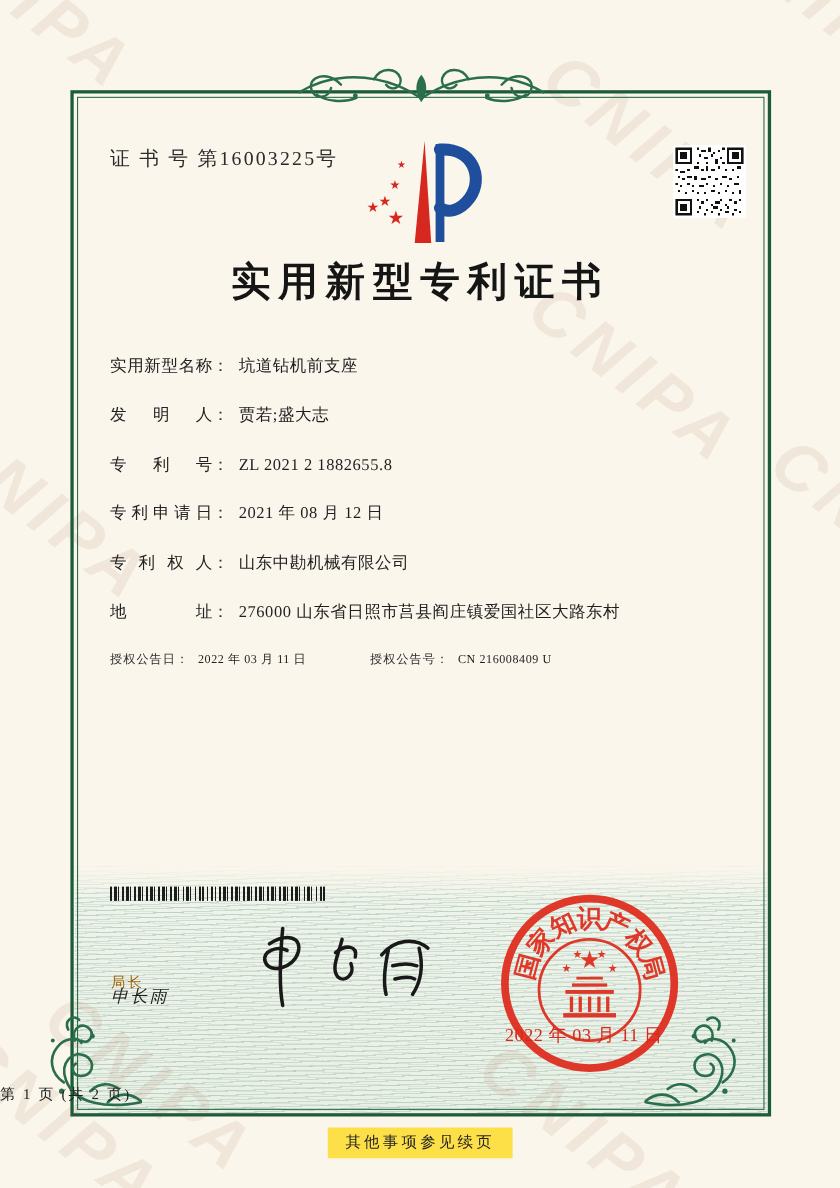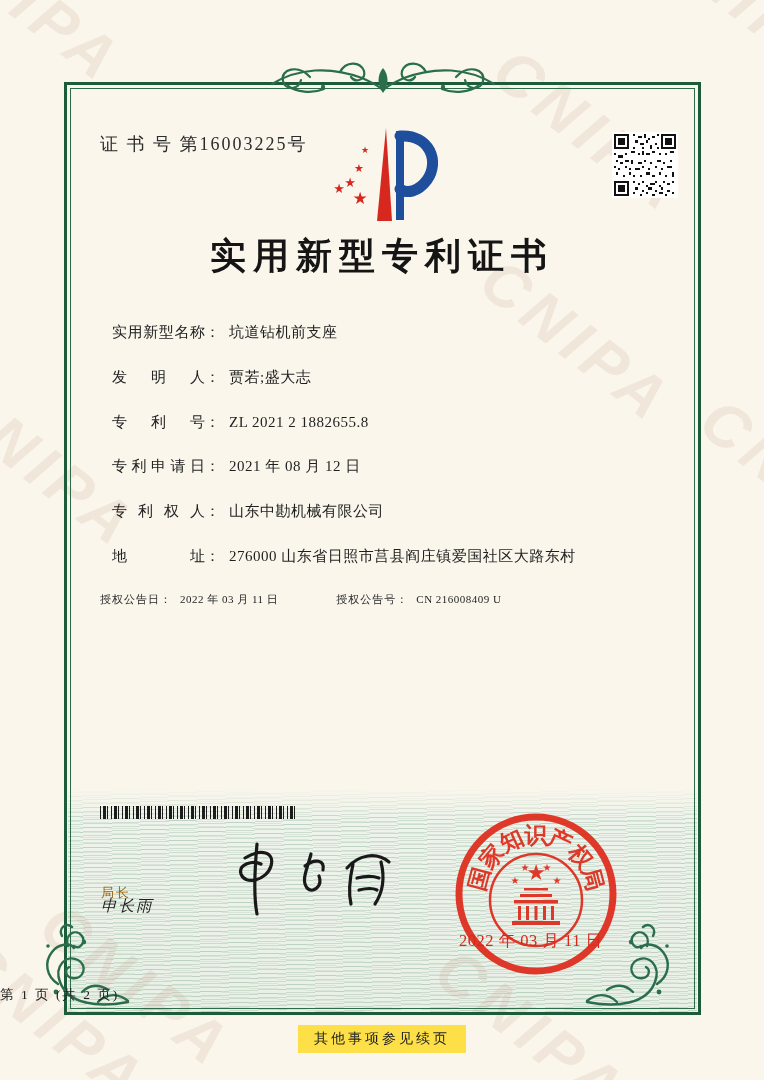--- a/index.html
+++ b/index.html
@@ -39,21 +39,21 @@
     position:absolute;left:100px;top:132px;font-size:18px;letter-spacing:2px;z-index:4;
   }
   .logo{position:absolute;left:325px;top:124px;width:125px;height:104px;z-index:4;}
   .qr{position:absolute;left:612px;top:132px;width:62px;height:62px;z-index:4;background:#fff;padding:2px;}
   .title{
     position:absolute;left:0;top:232px;width:764px;text-align:center;
     font-size:36px;font-weight:700;letter-spacing:7px;color:#151515;z-index:4;margin:0;
   }
   
   .fields{position:absolute;left:100px;top:323px;z-index:4;font-size:15px;}
-  .frow{height:44.8px;white-space:nowrap;margin-left:12px;}
+  .frow{height:44.8px;white-space:nowrap;}
   .f-label{display:inline-block;width:93px;text-align:justify;text-align-last:justify;color:#222;}
   .f-colon{display:inline-block;}
   .f-value{display:inline-block;margin-left:9px;letter-spacing:0.5px;color:#1f1f1f;}
   .grant-row{position:absolute;left:100px;top:592px;z-index:4;font-size:11px;white-space:nowrap;}
   .grant-no{margin-left:58px;}
   .g-label{letter-spacing:1px;}
   
   .body-text{
     position:absolute;left:86px;top:634px;width:610px;z-index:4;
     font-size:14.8px;line-height:28.6px;text-align:justify;color:#242424;letter-spacing:0.4px;

